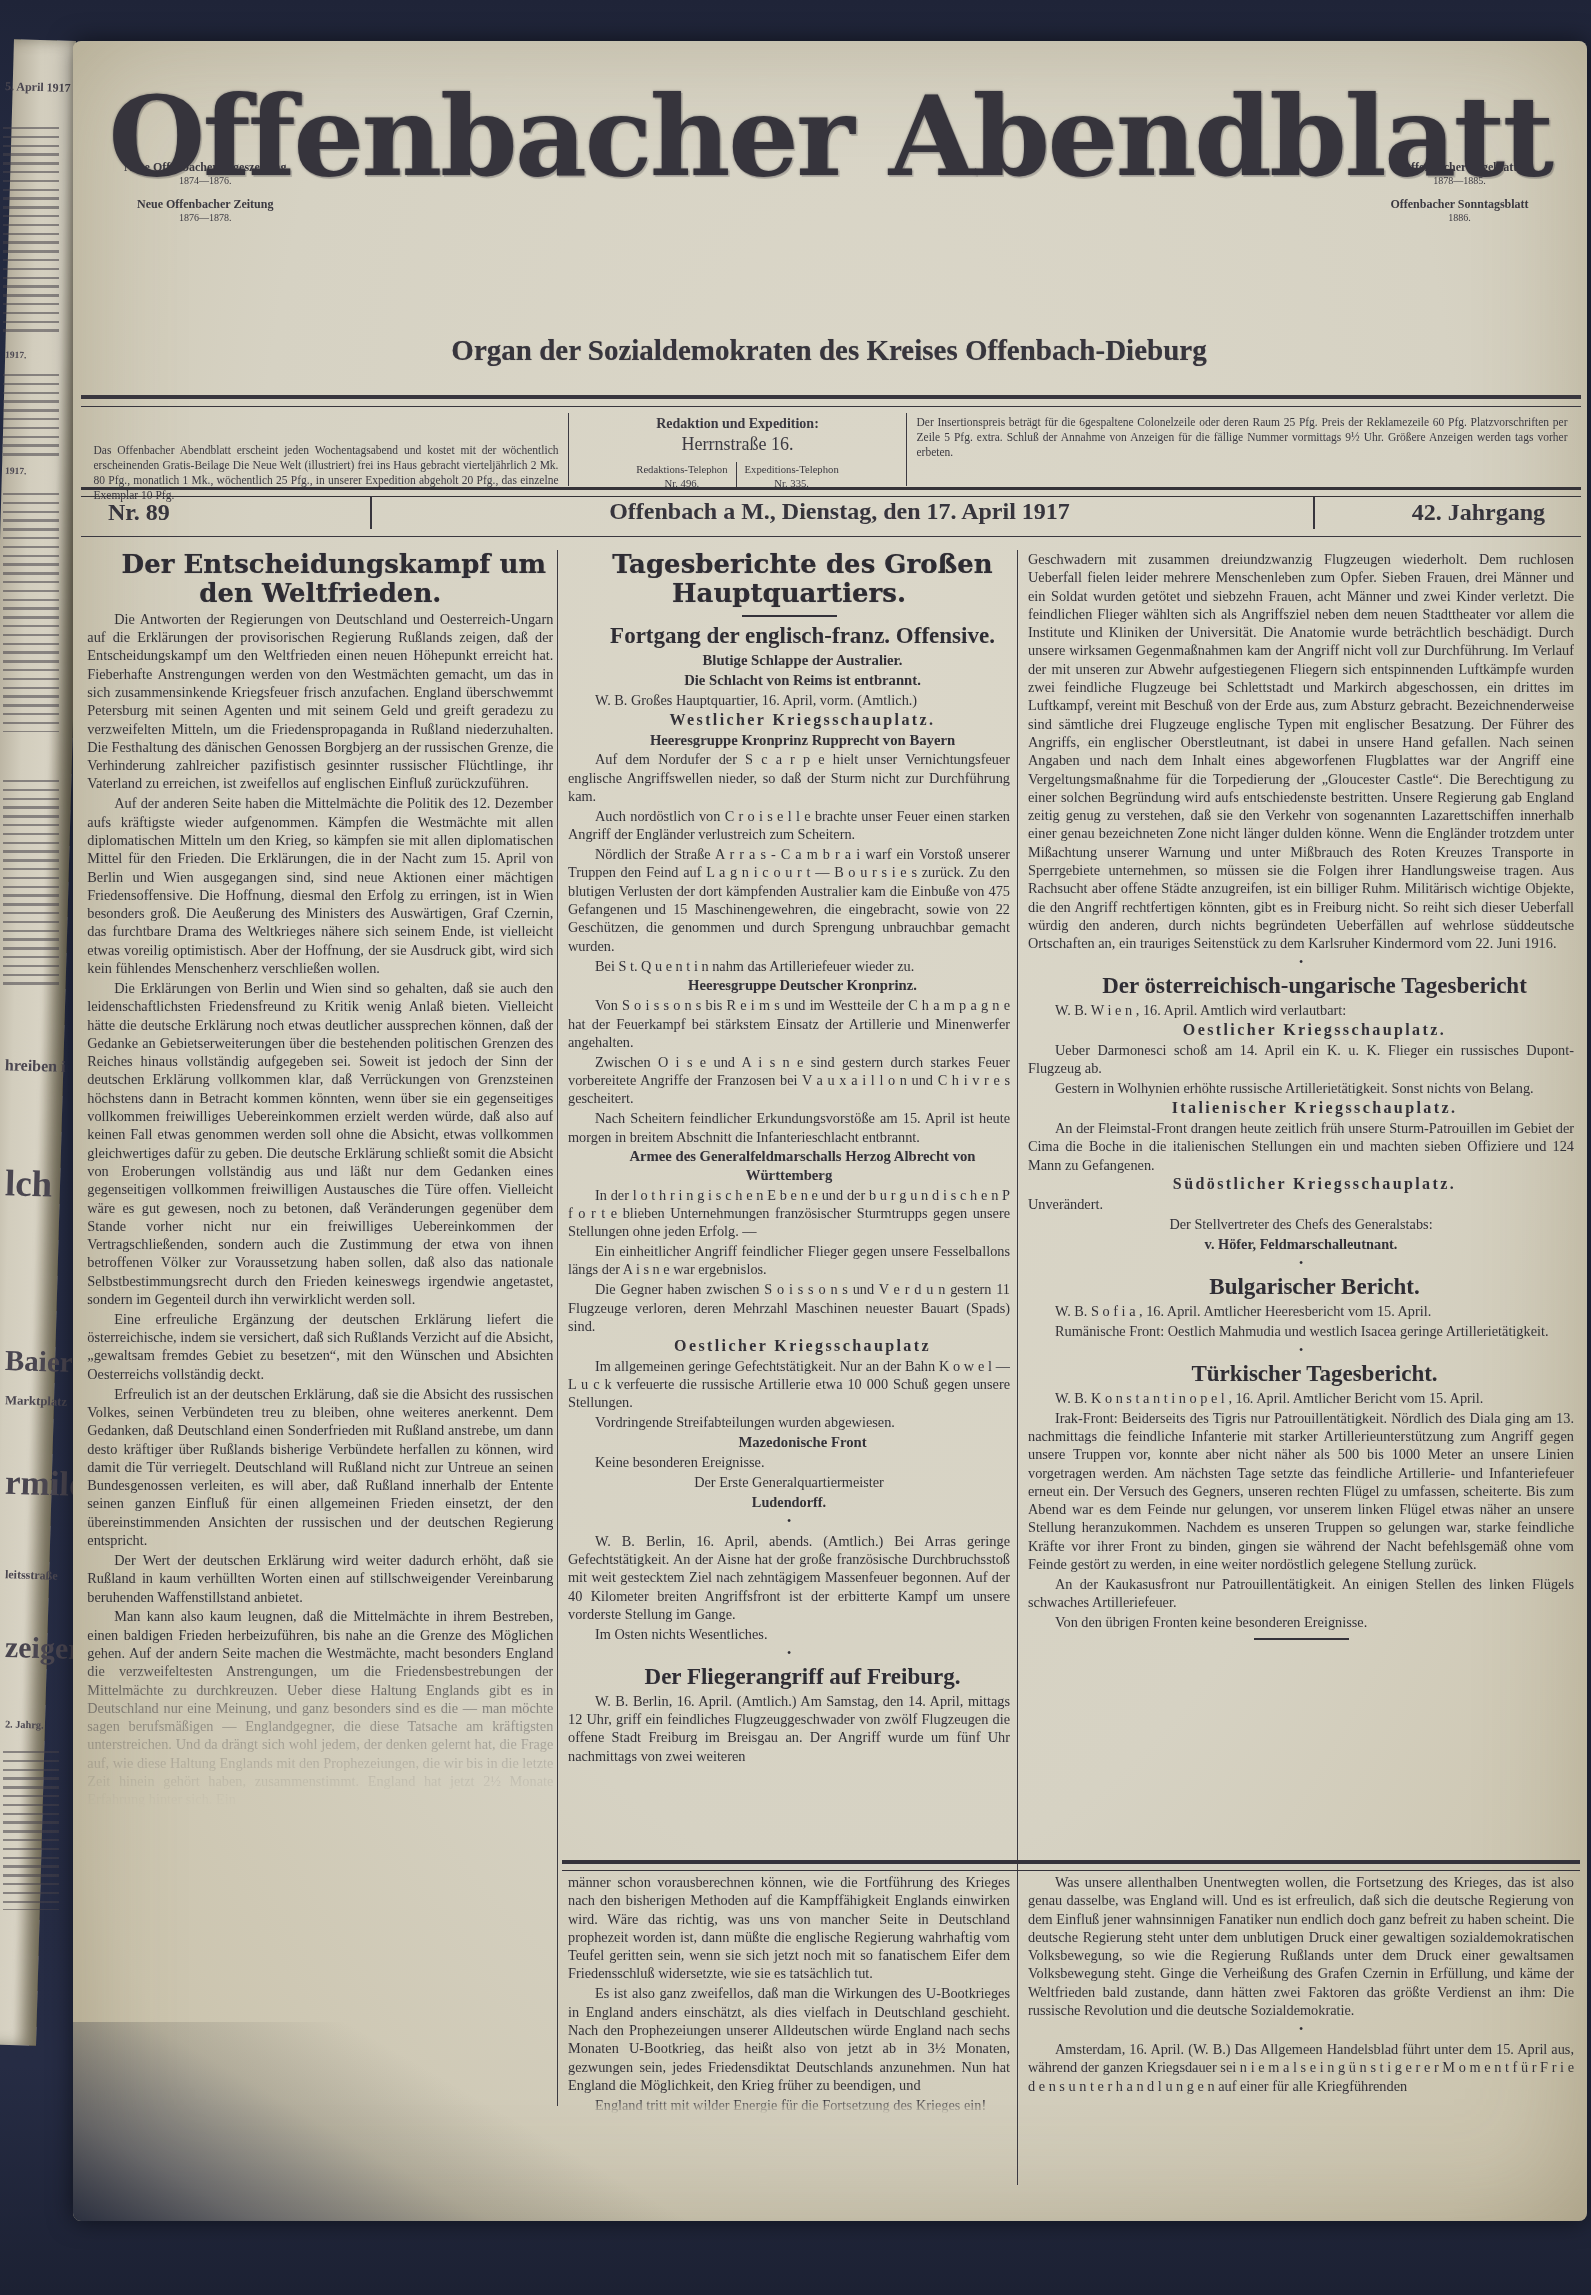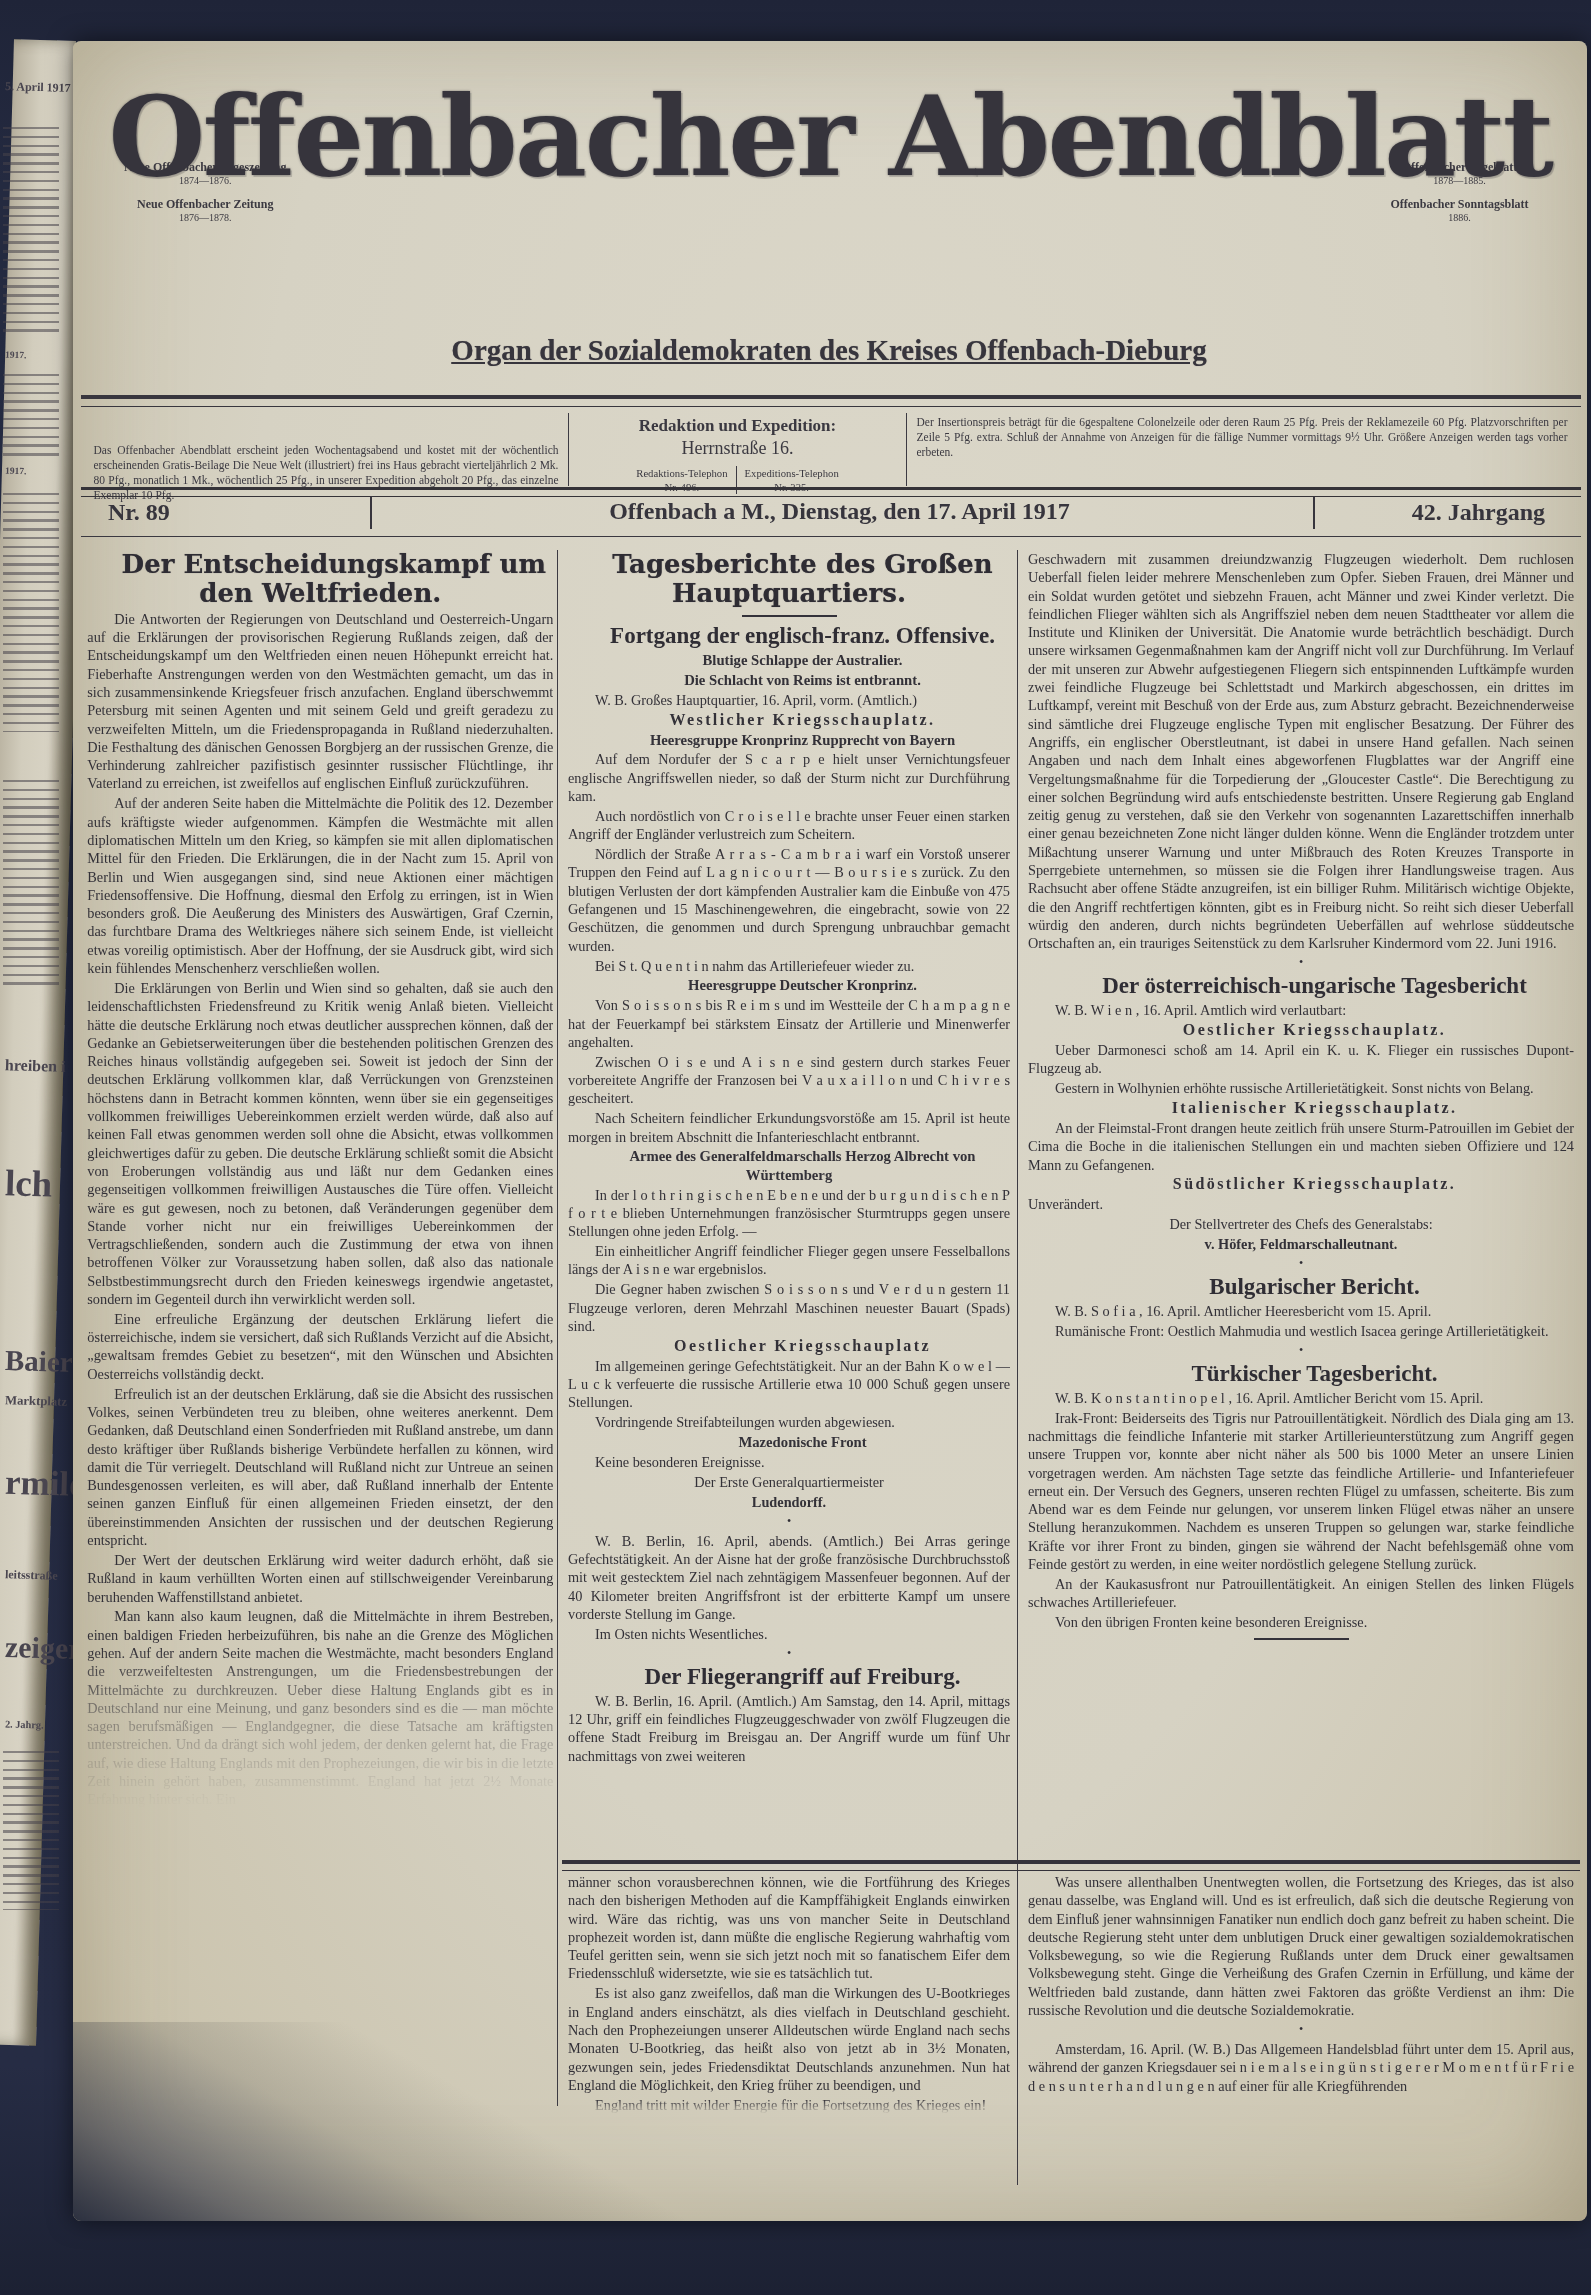--- a/index.html
+++ b/index.html
@@ -25,33 +25,33 @@
     background:linear-gradient(30deg, rgba(30,36,56,.9) 0%, rgba(34,40,62,.55) 18%, rgba(60,60,60,.18) 42%, transparent 62%);
     pointer-events:none;}
 
   
   .pred{position:absolute;width:239px;font-size:12px;font-weight:bold;text-align:center;line-height:1.25;color:#3b3941;}
   .pred .yrs{font-weight:normal;font-size:10px;margin-bottom:9.5px;}
   #masthead-title{position:absolute;left:0;top:30px;width:100%;text-align:center;
     font-family:"DejaVu Serif", serif;font-weight:bold;font-size:111px;letter-spacing:-2.4px;
     color:#36343c;text-shadow:0 0 2.4px rgba(45,42,50,.55), 1.6px 1.6px 0 rgba(45,42,50,.18);}
   #masthead-subtitle{position:absolute;left:247px;top:293px;width:1018px;text-align:center;
-    font-weight:bold;font-size:29px;color:#37353d;text-shadow:0 0 0.8px rgba(45,42,50,.5);text-decoration:underline;}
+    font-weight:bold;font-size:29px;color:#37353d;text-shadow:0 0 0.8px rgba(45,42,50,.5);}
   .rule-double-a{position:absolute;left:8px;width:1500px;height:7.2px;
     border-top:4px solid #38363e;border-bottom:1.6px solid #38363e;}
   .rule-thick{position:absolute;left:8px;width:1500px;height:5.6px;
     border-top:3.2px solid #353338;border-bottom:1.6px solid #353338;}
   .rule-thin{position:absolute;left:8px;width:1500px;border-top:1.6px solid #3a3840;}
 
   
   #infobar{position:absolute;left:11px;top:372px;width:1493px;height:73px;display:flex;}
   #infobar .cell{font-size:11.5px;line-height:1.32;text-align:justify;color:#3b3941;padding:1.6px 9.5px;}
   #infobar .c1{width:465px;margin-top:28px;}
   #infobar .c2{width:318px;text-align:center;border-left:1.6px solid #3c3a42;border-right:1.6px solid #3c3a42;}
-  #infobar .c2 .t{font-weight:bold;font-size:17px;}
+  #infobar .c2 .t{font-weight:bold;font-size:14px;}
   #infobar .c2 .a{font-size:18px;margin-bottom:4.8px;text-align:center;}
   #infobar .tel{display:flex;justify-content:center;gap:0;font-size:10.7px;}
   #infobar .tel .tcell{padding:0 8px;white-space:pre-line;}
   #infobar .tel .tdiv{border-left:1.2px solid #3c3a42;}
   #infobar .c3{flex:1;}
 
   
   #dateline{position:absolute;left:11px;top:455px;width:1493px;height:35px;font-weight:bold;color:#37353d;}
   #dateline .iss{position:absolute;left:24px;top:3.2px;font-size:24px;}
   #dateline .ctr{position:absolute;left:302px;width:907px;top:1.6px;text-align:center;font-size:24px;}

